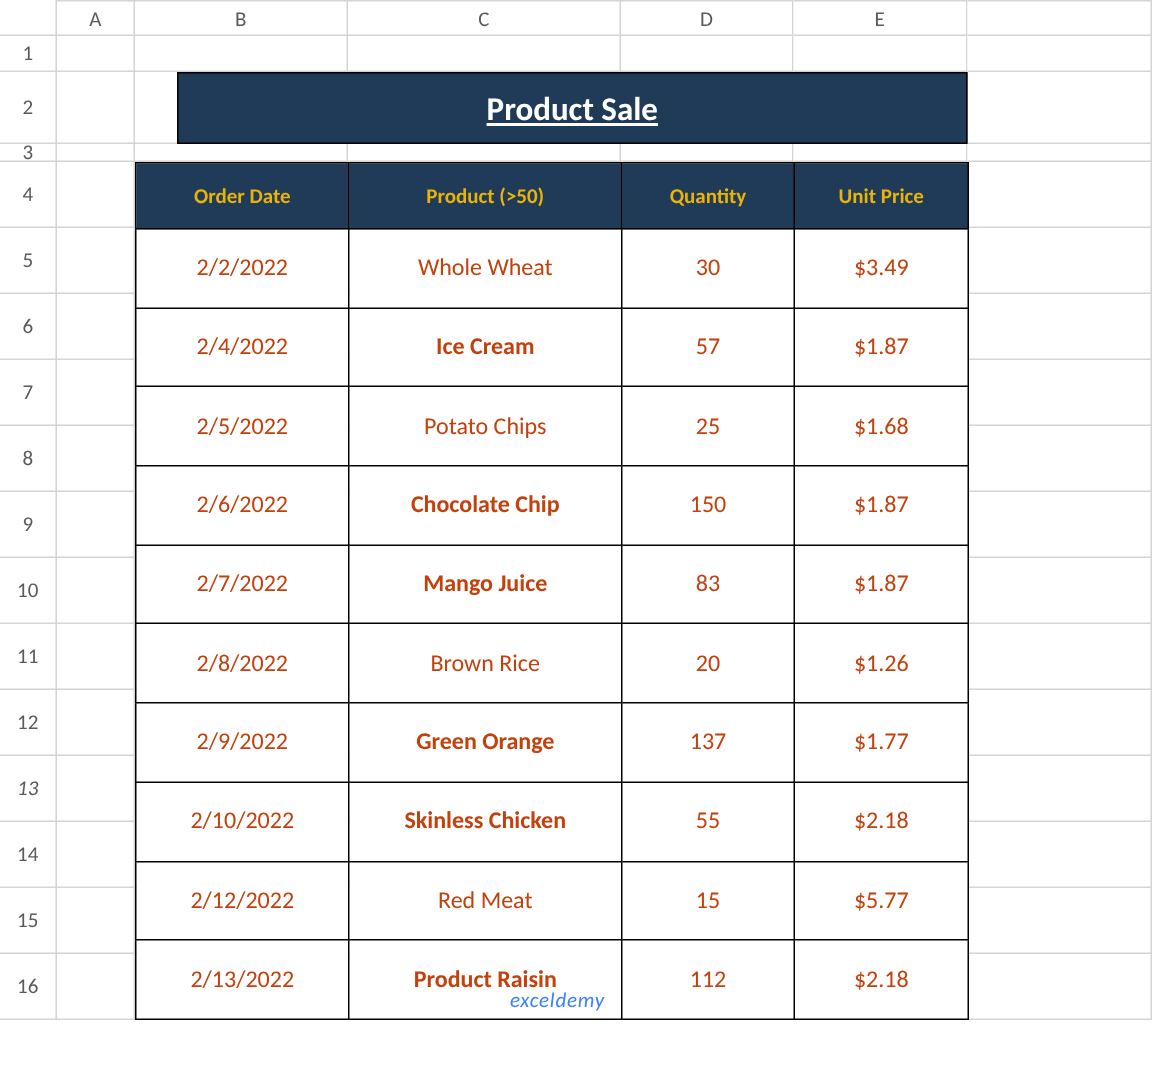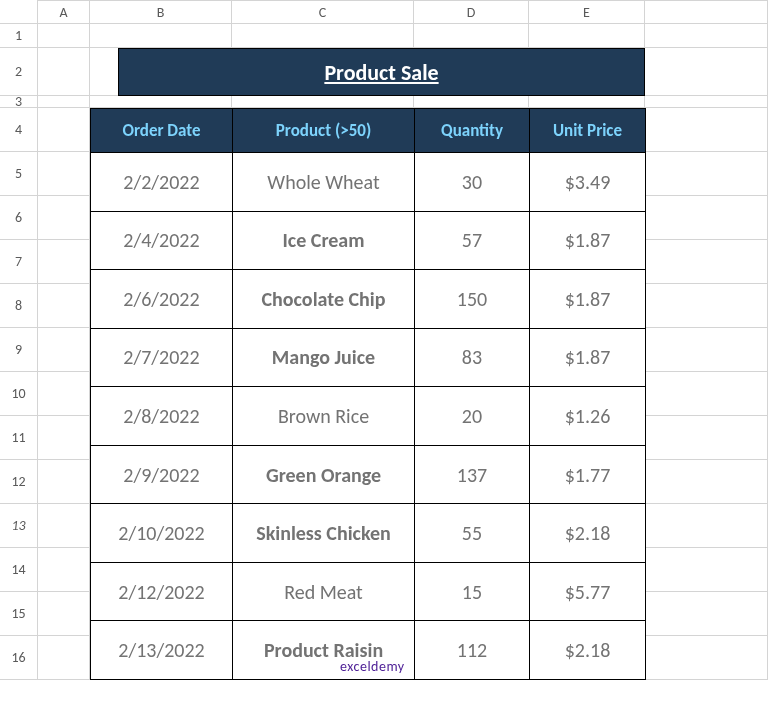--- a/index.html
+++ b/index.html
@@ -60,46 +60,47 @@
       grid-row: 5 / 18;
     }
     .data-table {
       width: 100%;
       height: 100%;
       border-collapse: collapse;
       table-layout: fixed;
     }
     .data-table th {
       background: #203b57;
-      color: #7dd3fc;
-      font-size: 17px;
+      color: #eab308;
+      font-size: 14px;
       font-weight: bold;
       height: 44px;
       border: 1.5px solid #000;
       text-align: center;
     }
     .data-table td {
       border: 1.5px solid #000;
       text-align: center;
-      font-size: 20px;
+      font-size: 16px;
       height: 44px;
-      color: #737373;
+      color: #c2410c;
       background: #fff;
     }
     .data-table td.bold { font-weight: bold; }
     .col-b { width: 142px; }
     .col-c { width: 182px; }
     .col-d { width: 115px; }
     .col-e { width: 116px; }
     .watermark {
       position: absolute;
       left: 340px;
       top: 658px;
-      color: #4c1d95;
+      color: #3b82f6;
       font-size: 14px;
+      font-style: italic;
       letter-spacing: 0.5px;
       pointer-events: none;
     }
   </style>
 </head>
 <body>
 
 <div class="sheet">
   <div class="corner"></div>
 
@@ -246,20 +247,26 @@
             <td>30</td>
             <td>$3.49</td>
           </tr>
           <tr>
             <td>2/4/2022</td>
             <td class="bold">Ice Cream</td>
             <td>57</td>
             <td>$1.87</td>
           </tr>
           <tr>
+            <td>2/5/2022</td>
+            <td>Potato Chips</td>
+            <td>25</td>
+            <td>$1.68</td>
+          </tr>
+          <tr>
             <td>2/6/2022</td>
             <td class="bold">Chocolate Chip</td>
             <td>150</td>
             <td>$1.87</td>
           </tr>
           <tr>
             <td>2/7/2022</td>
             <td class="bold">Mango Juice</td>
             <td>83</td>
             <td>$1.87</td>

